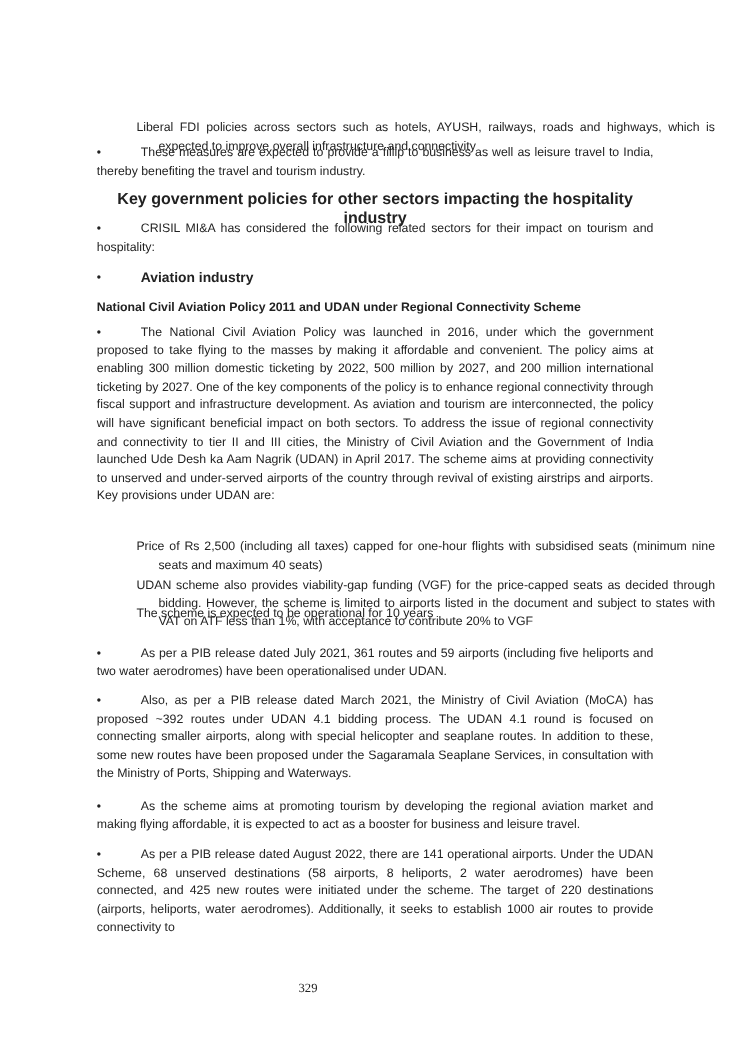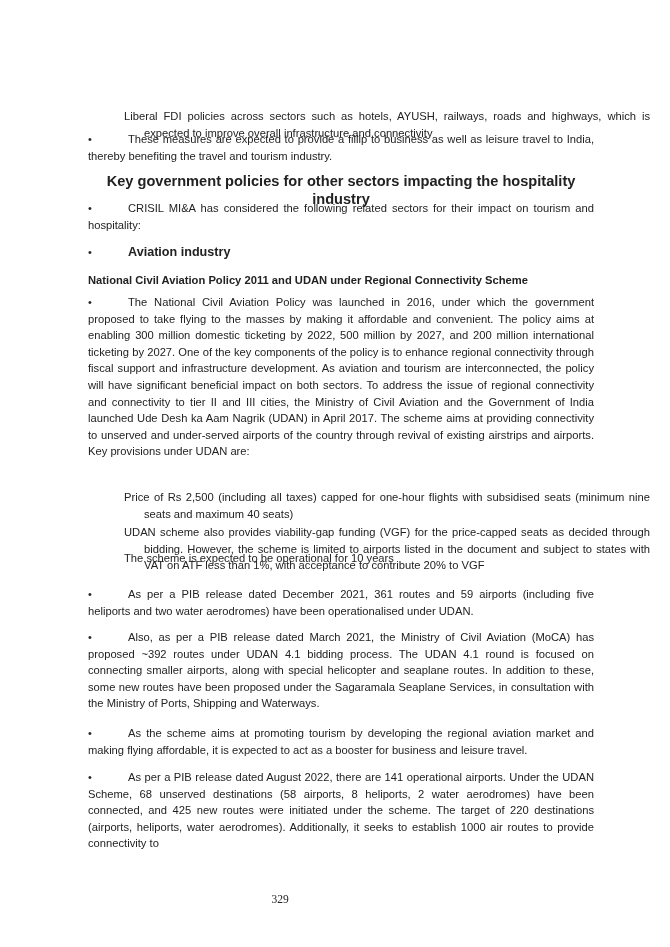--- a/index.html
+++ b/index.html
@@ -116,21 +116,21 @@
     <span class="dot">•</span>
     <span>The National Civil Aviation Policy was launched in 2016, under which the government proposed to take flying to the masses by making it affordable and convenient. The policy aims at enabling 300 million domestic ticketing by 2022, 500 million by 2027, and 200 million international ticketing by 2027. One of the key components of the policy is to enhance regional connectivity through fiscal support and infrastructure development. As aviation and tourism are interconnected, the policy will have significant beneficial impact on both sectors. To address the issue of regional connectivity and connectivity to tier II and III cities, the Ministry of Civil Aviation and the Government of India launched Ude Desh ka Aam Nagrik (UDAN) in April 2017. The scheme aims at providing connectivity to unserved and under-served airports of the country through revival of existing airstrips and airports. Key provisions under UDAN are:</span>
   </div>
 
   <p class="sub abs" style="top:473px;">Price of Rs 2,500 (including all taxes) capped for one-hour flights with subsidised seats (minimum nine seats and maximum 40 seats)</p>
   <p class="sub abs" style="top:508px;">UDAN scheme also provides viability-gap funding (VGF) for the price-capped seats as decided through bidding. However, the scheme is limited to airports listed in the document and subject to states with VAT on ATF less than 1%, with acceptance to contribute 20% to VGF</p>
   <p class="sub abs" style="top:534px;">The scheme is expected to be operational for 10 years</p>
 
   <div class="para bullet-para abs" style="top:586px;">
     <span class="dot">•</span>
-    <span>As per a PIB release dated December 2021, 361 routes and 59 airports (including five heliports and two water aerodromes) have been operationalised under UDAN.</span>
+    <span>As per a PIB release dated July 2021, 361 routes and 59 airports (including five heliports and two water aerodromes) have been operationalised under UDAN.</span>
   </div>
 
   <div class="para bullet-para abs" style="top:629px;">
     <span class="dot">•</span>
     <span>Also, as per a PIB release dated March 2021, the Ministry of Civil Aviation (MoCA) has proposed ~392 routes under UDAN 4.1 bidding process. The UDAN 4.1 round is focused on connecting smaller airports, along with special helicopter and seaplane routes. In addition to these, some new routes have been proposed under the Sagaramala Seaplane Services, in consultation with the Ministry of Ports, Shipping and Waterways.</span>
   </div>
 
   <div class="para bullet-para abs" style="top:725px;">
     <span class="dot">•</span>
     <span>As the scheme aims at promoting tourism by developing the regional aviation market and making flying affordable, it is expected to act as a booster for business and leisure travel.</span>

